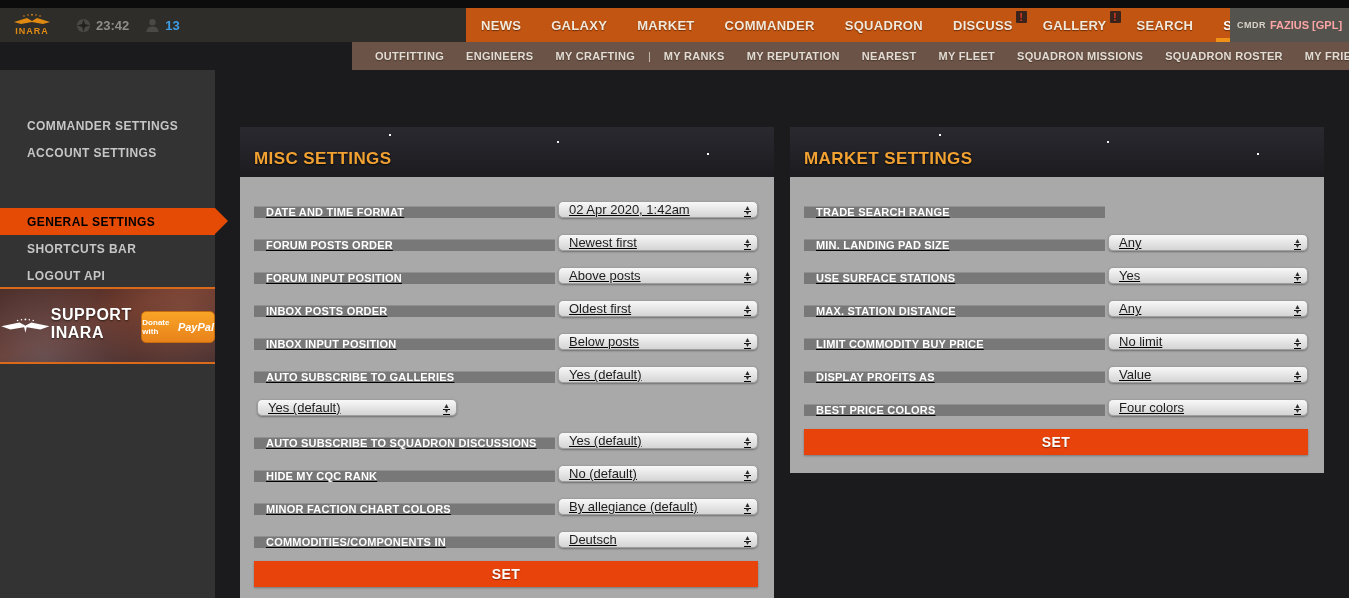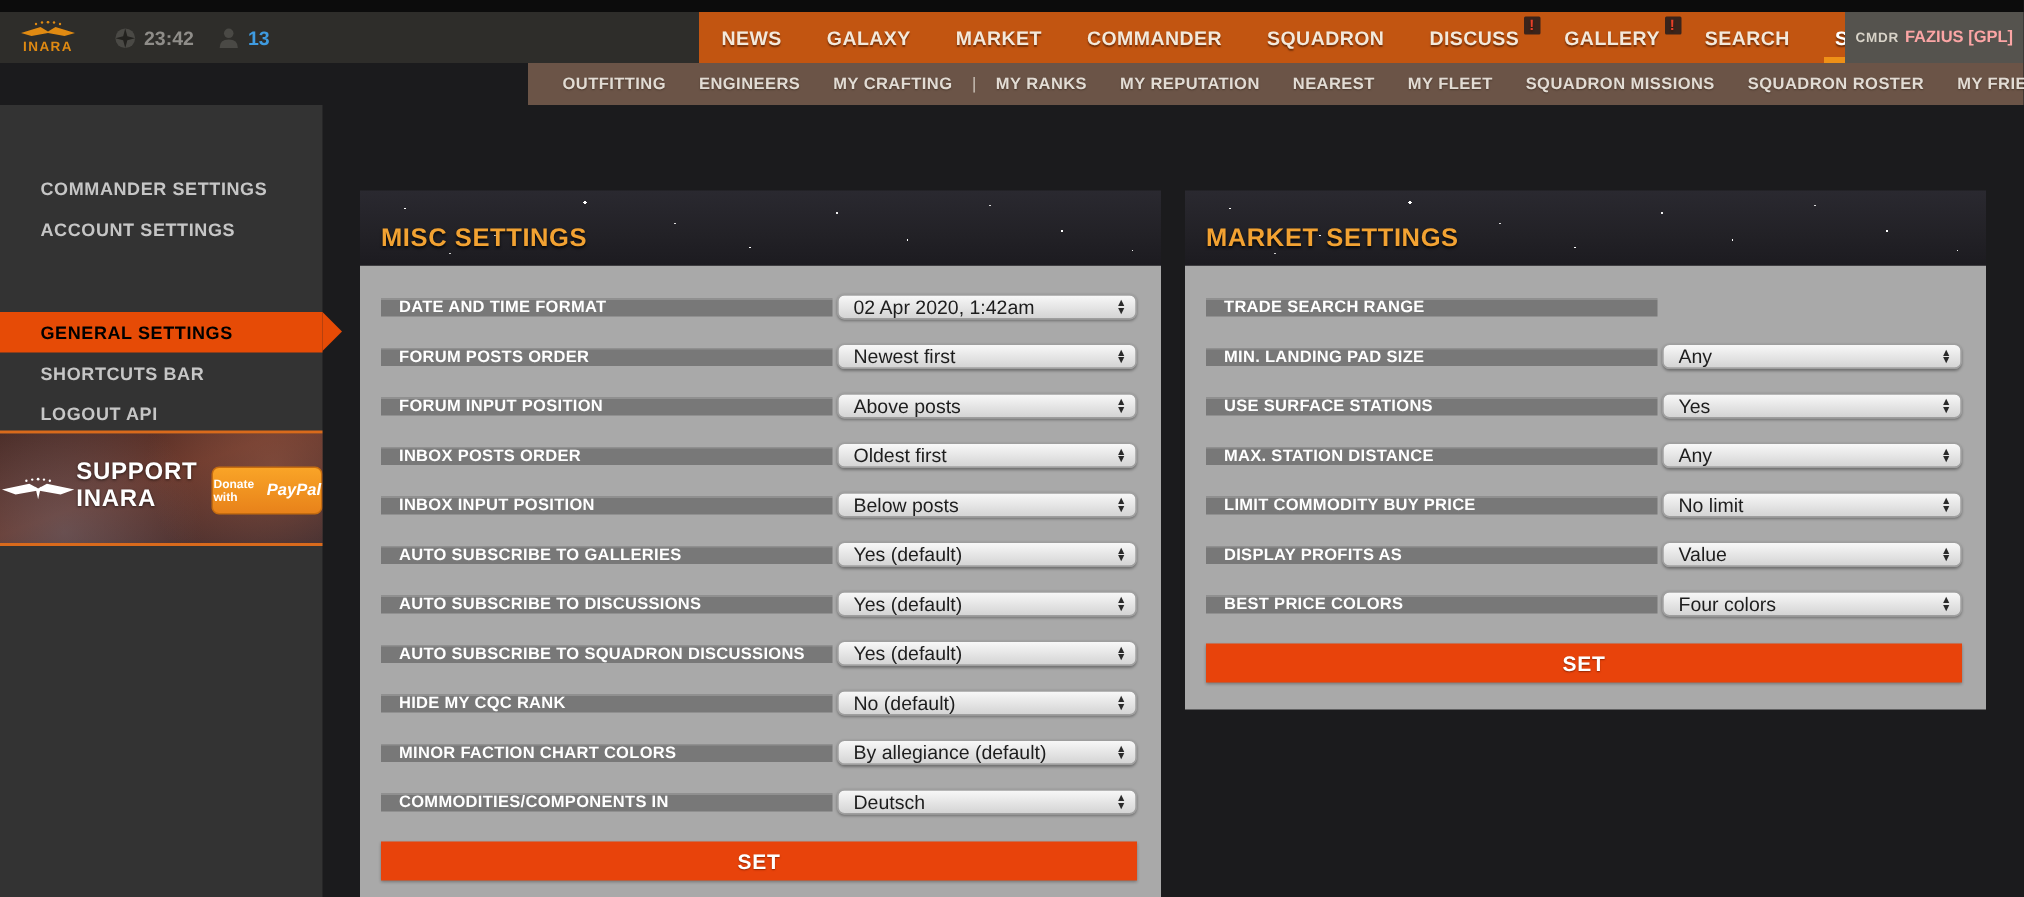--- a/index.html
+++ b/index.html
@@ -83,21 +83,21 @@
       radial-gradient(2px 2px at 318px 15px, #eee 50%, transparent 51%),
       radial-gradient(1px 1px at 365px 33px, #fff 50%, transparent 51%),
       radial-gradient(1px 1px at 420px 10px, #ddd 50%, transparent 51%),
       radial-gradient(2px 2px at 468px 27px, #fff 50%, transparent 51%),
       radial-gradient(1px 1px at 515px 40px, #eee 50%, transparent 51%),
       radial-gradient(1px 1px at 60px 42px,  #ccc 50%, transparent 51%),
       linear-gradient(180deg, #2a2930 0%, #222126 60%, #1c1b20 100%); }
   .paneltitle { color:#f2a232; font-size:17px; font-weight:bold; letter-spacing:.4px;
     padding:0 0 8px 14px; text-shadow:0 1px 2px rgba(0,0,0,.8); }
   .panelbody { background:#a9a9a9; padding:14px 16px 14px 14px; height:calc(100% - 50px); }
-  .setrow { display:flex; align-items:center; height:27px; margin-bottom:6px; }
+  .setrow { display:flex; align-items:flex-end; height:27px; margin-bottom:6px;text-decoration:underline; }
   .setlabel { width:301px; background:#787878; display:flex; align-items:center;
     padding-left:12px; color:#ffffff; font-size:11px; font-weight:bold; letter-spacing:.2px;
     box-shadow:inset 0 1px 0 rgba(255,255,255,.18); }
   .setselect { width:200px; margin-left:3px; border:1px solid #9e9e9e; border-radius:5px;
     background:linear-gradient(#f8f8f8, #d4d4d4);
     box-shadow:0 1px 2px rgba(0,0,0,.35); display:flex; align-items:center;
     padding:0 6px 0 10px; cursor:pointer; }
   .selecttext { flex:1; color:#1d1d1d; font-size:13px; white-space:nowrap; overflow:hidden; }
   .selectarrows { display:flex; flex-direction:column; align-items:center; line-height:5px;
     color:#2a2a2a; font-size:7px; }
@@ -257,21 +257,20 @@
           <div class="setlabel">AUTO SUBSCRIBE TO GALLERIES</div>
           <div class="setselect">
             <span class="selecttext">Yes (default)</span>
             <span class="selectarrows">
               <span>▲</span>
               <span>▼</span>
             </span>
           </div>
         </div>
         <div class="setrow">
-          <div class="setlabel">AUTO SUBSCRIBE TO DISCUSSIONS</div>
           <div class="setselect">
             <span class="selecttext">Yes (default)</span>
             <span class="selectarrows">
               <span>▲</span>
               <span>▼</span>
             </span>
           </div>
         </div>
         <div class="setrow">
           <div class="setlabel">AUTO SUBSCRIBE TO SQUADRON DISCUSSIONS</div>

